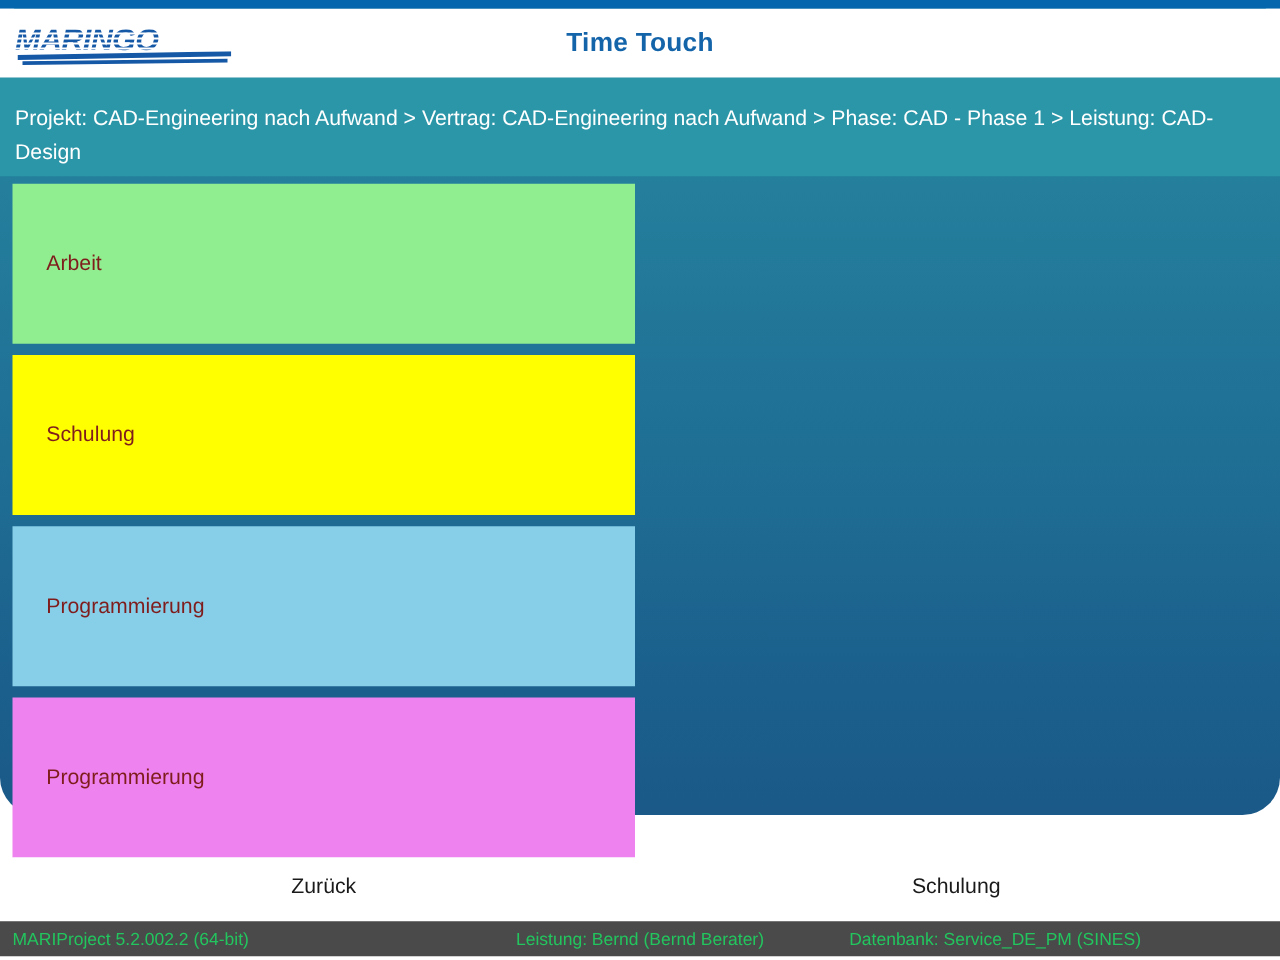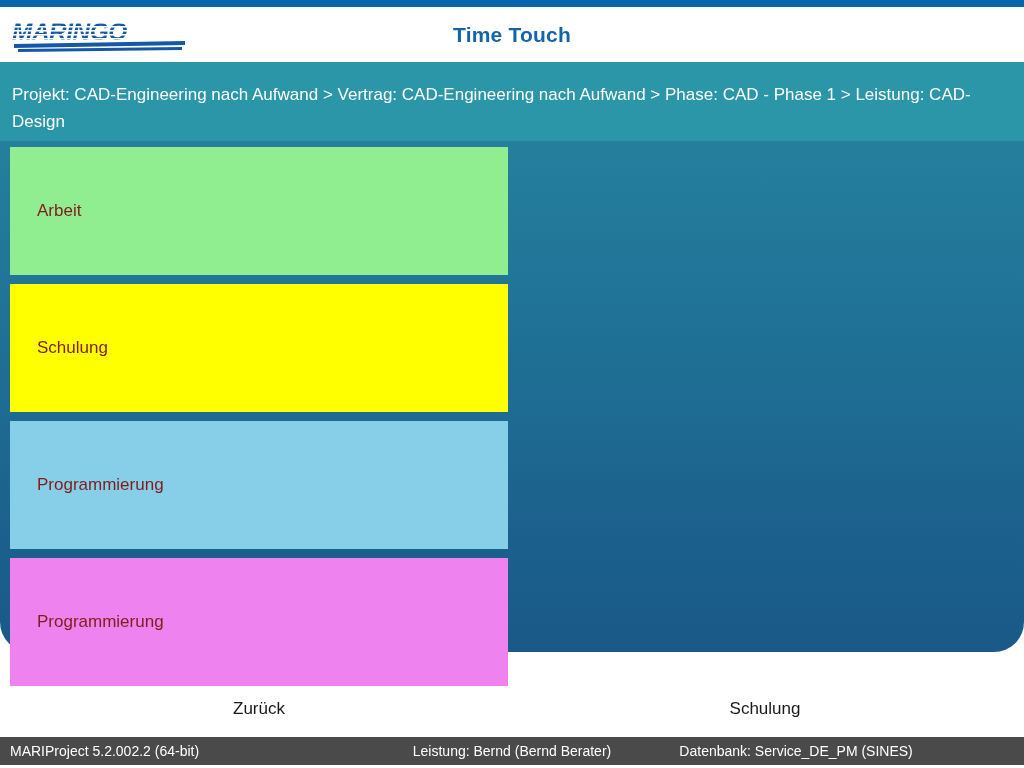--- a/index.html
+++ b/index.html
@@ -111,21 +111,21 @@
     color: #1a1a1a;
     font-family: "Liberation Sans", sans-serif;
     cursor: pointer;
   }
 
   
   .status-bar {
     flex: 0 0 auto;
     height: 28px;
     background: #4a4a4a;
-    color: #ffffff;
+    color: #22c55e;
     font-size: 14px;
     display: flex;
     align-items: center;
     padding: 0 10px;
   }
   .status-left   { flex: 1 1 0; text-align: left; }
   .status-center { flex: 1 1 0; text-align: center; }
   .status-right  { flex: 1 1 0; text-align: left; }
 </style>
 </head>

